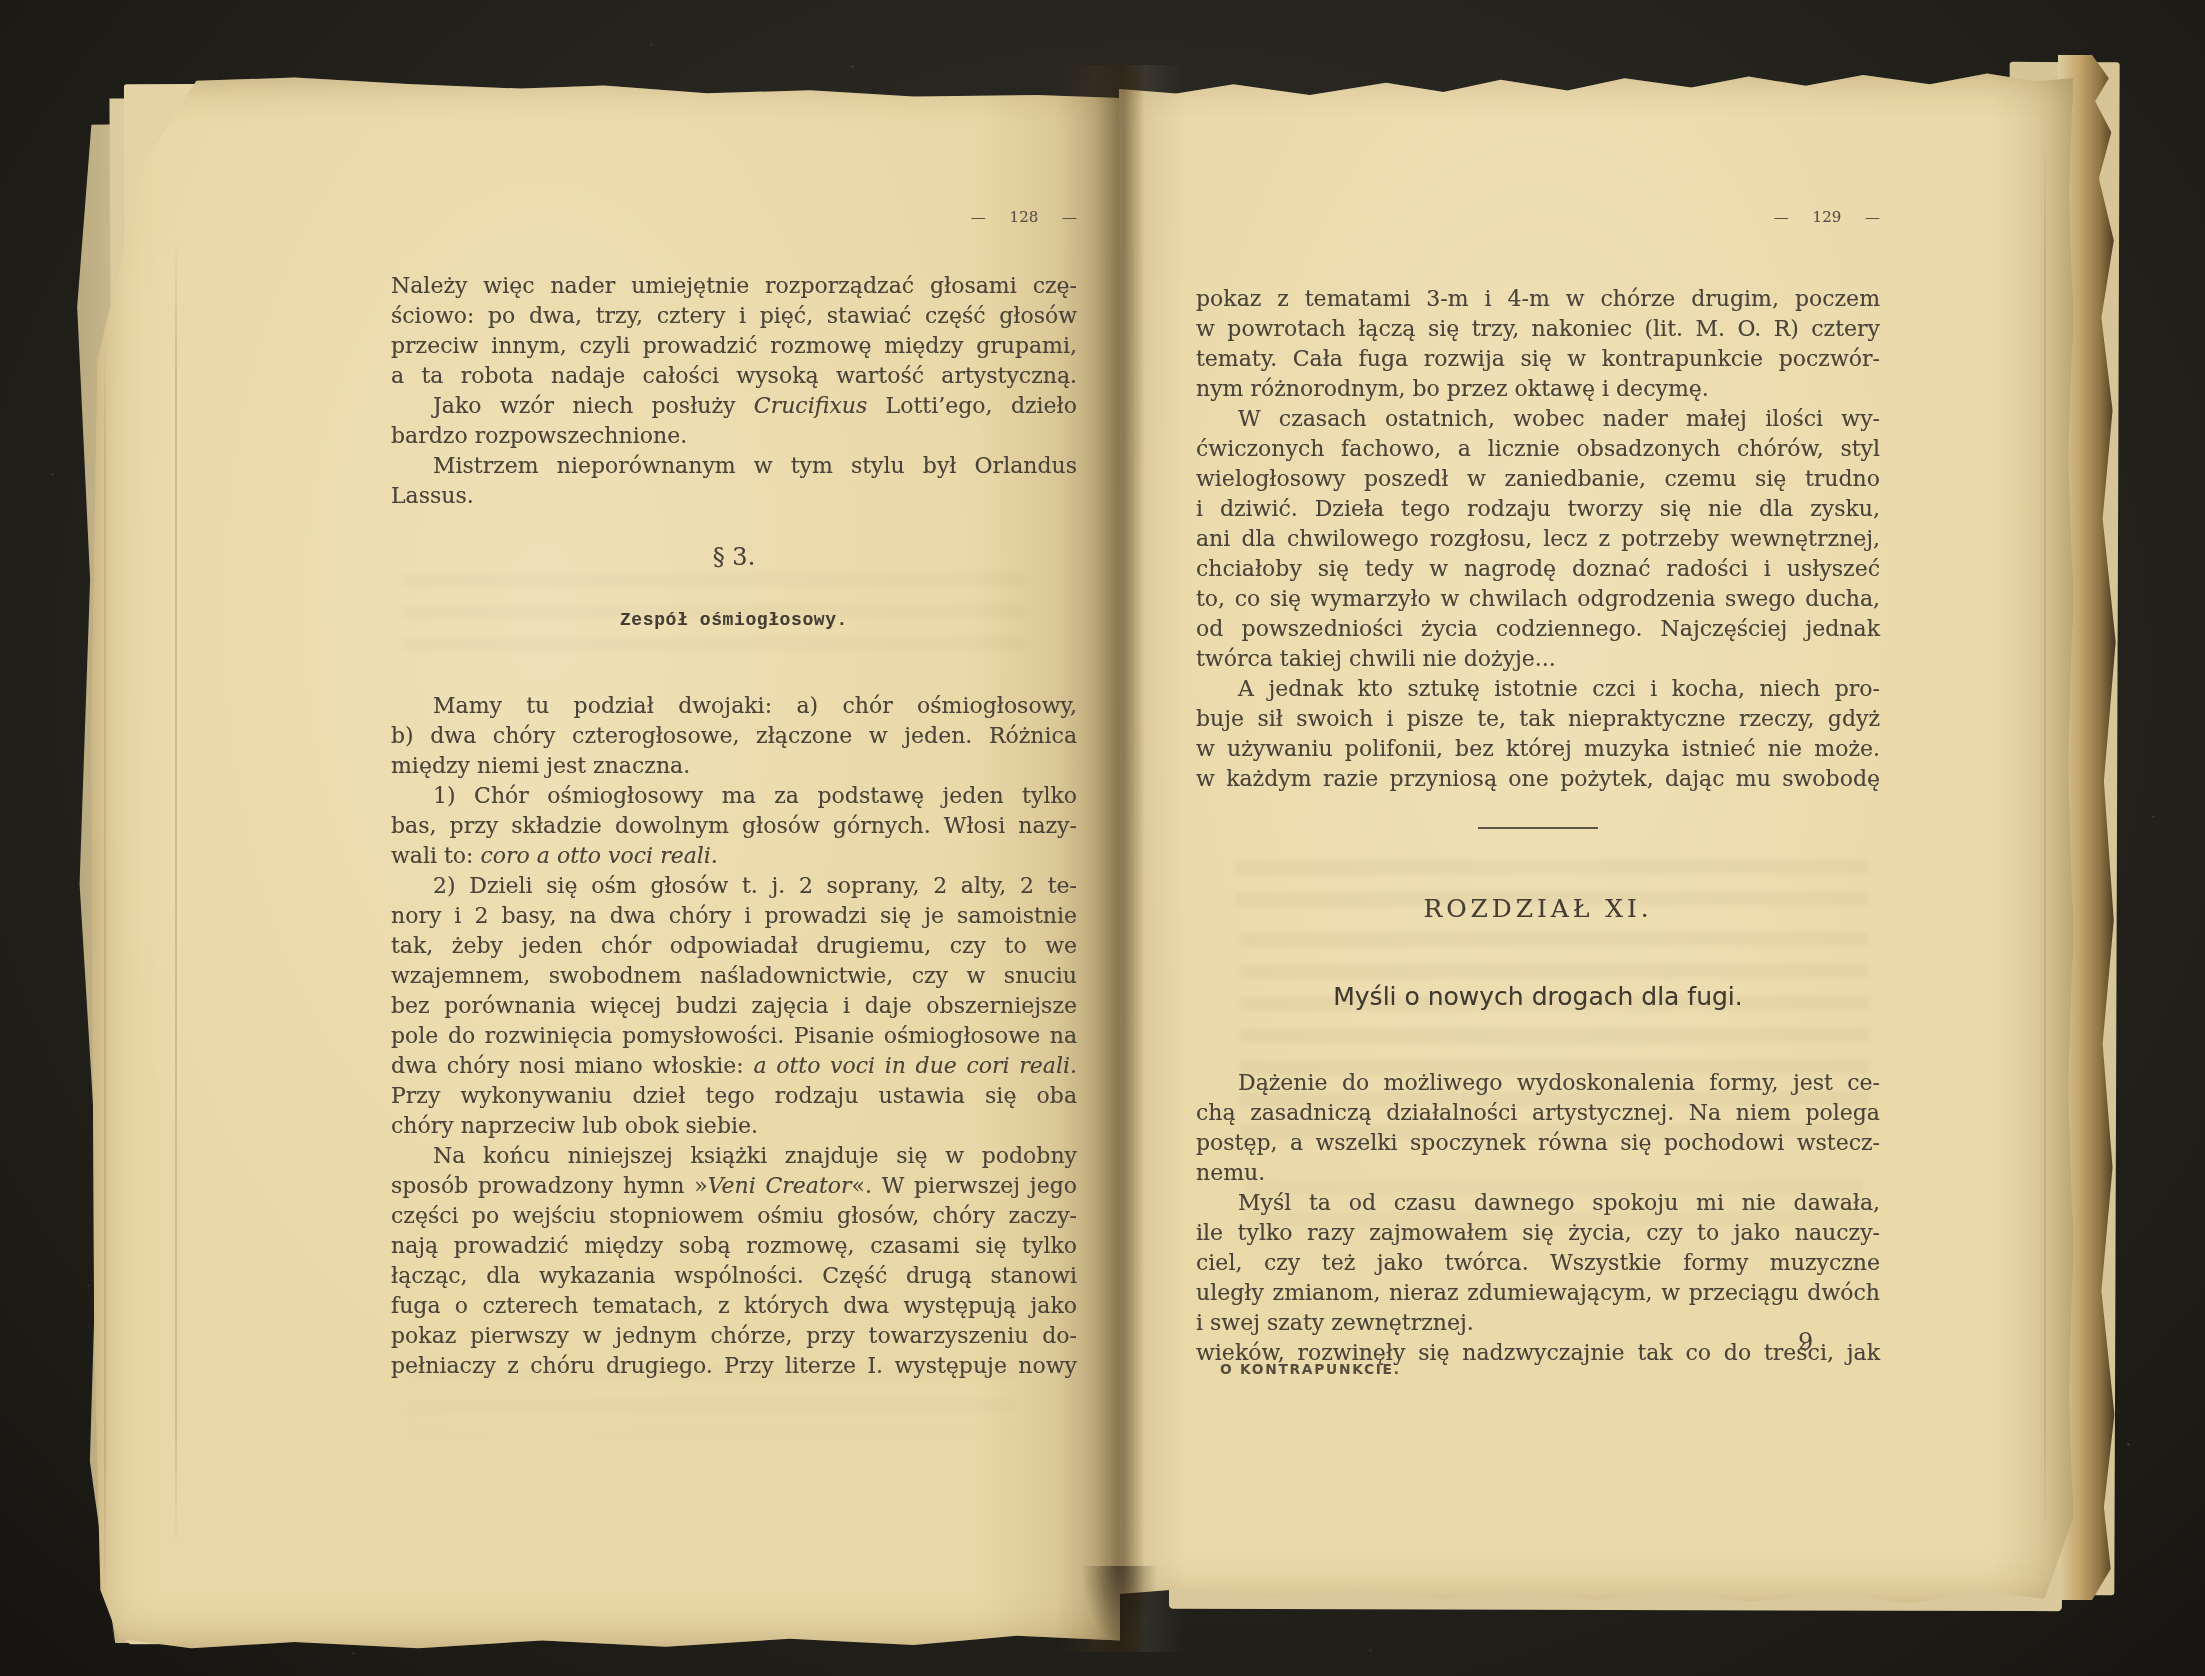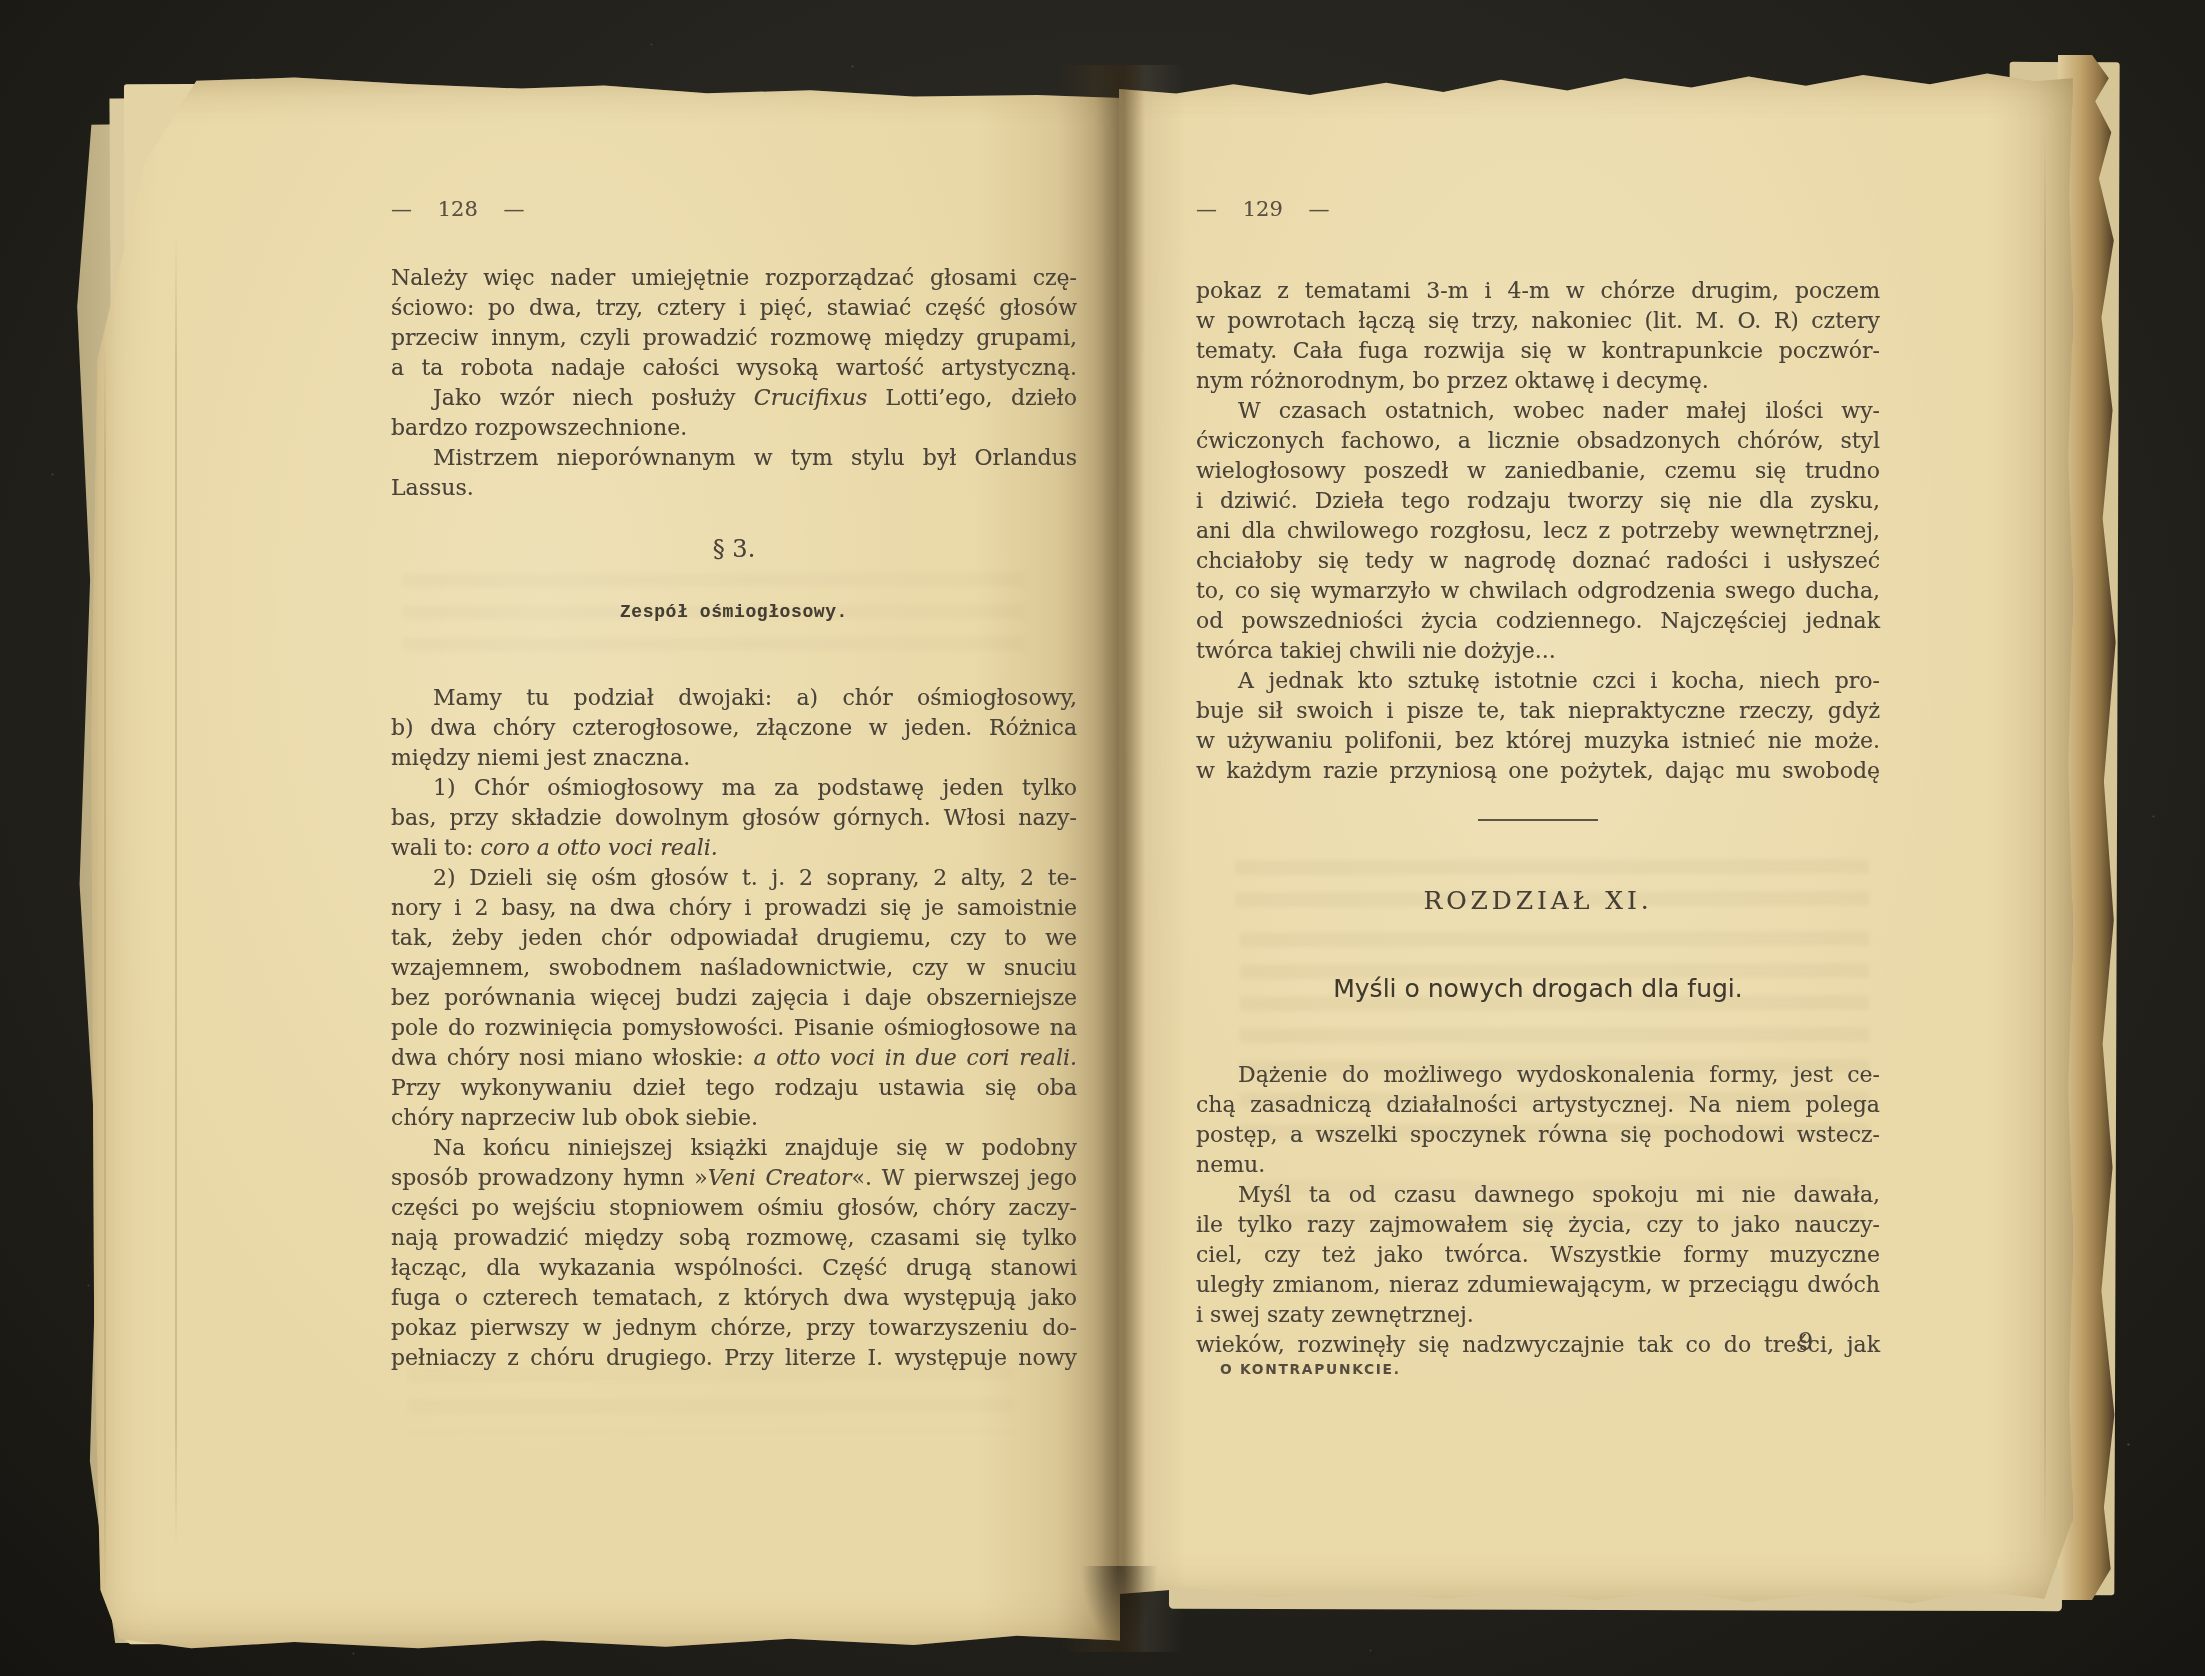--- a/index.html
+++ b/index.html
@@ -72,21 +72,21 @@
       rgba(60,44,18,.42) 52%, rgba(110,85,45,.20) 62%, rgba(255,244,210,.08) 68%, rgba(100,75,35,0) 100%);}
   #gutterNotch{position:absolute;left:1081px;top:1566px;width:77px;height:77px;pointer-events:none;
     background:radial-gradient(ellipse at 50% 0%, rgba(25,20,12,.55), transparent 70%);}
   
   .ghost{position:absolute;filter:blur(2.2px);opacity:.5;pointer-events:none;transform:skewY(-.15deg);
     background:repeating-linear-gradient(to bottom, rgba(118,104,72,.12) 0 14.3px, rgba(118,104,72,0) 14.3px 32px);}
   
   .col{position:absolute;}
   #colL{left:391px;top:194px;width:686px;}
   #colR{left:1196px;top:194px;width:684px;}
-  .pagenum{text-align:left;font-size:21px;line-height:30px;color:#5a5144;word-spacing:19px;margin:0 0 39px;}
+  .pagenum{text-align:right;font-size:15px;line-height:30px;color:#5a5144;word-spacing:19px;margin:8px 0 39px;}
   #colR .pagenum{margin-bottom:52px;}
   .line,.h,.pagenum{text-shadow:0 0 0.6px rgba(74,67,57,.35);}
   .para{margin:0;}
   .line{font-size:22px;line-height:30px;text-align:justify;text-align-last:justify;text-justify:inter-word;}
   .line.ind{text-indent:42px;}
   .line.short{text-align-last:left;}
   em{font-style:italic;}
   .h{text-align:center;line-height:30px;}
   .h.section{font-size:24px;margin:31px 0 33px;}
   .h.subsection{font-family:Liberation Mono, monospace;font-weight:700;font-size:18px;

